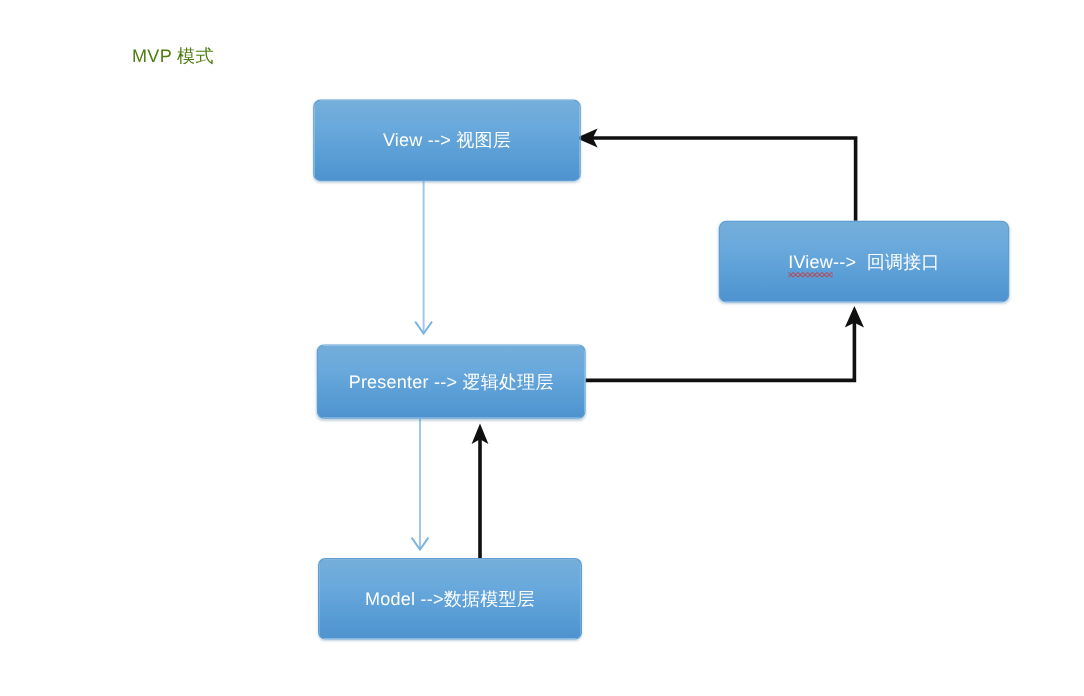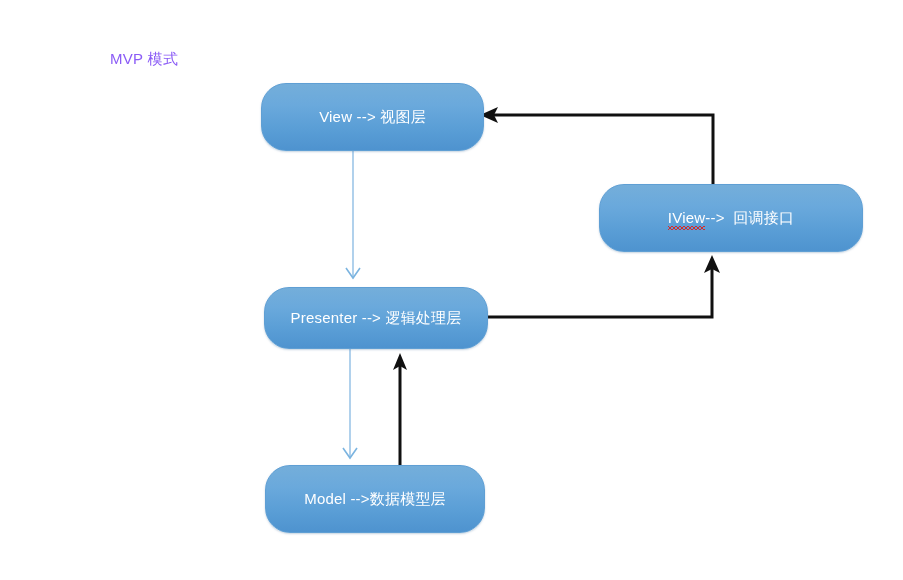--- a/index.html
+++ b/index.html
@@ -15,29 +15,28 @@
     width: 903px;
     height: 580px;
     background: #ffffff;
     overflow: hidden;
   }
   .diagram-title {
     position: absolute;
     left: 110px;
     top: 38px;
     font-size: 15px;
-    color: #8b5cf6;
+    color: #4d7c0f;
     letter-spacing: 0.3px;
     white-space: nowrap;
-    margin-top: 12px;
   }
   .node {
     position: absolute;
     box-sizing: border-box;
-    border-radius: 25px;
+    border-radius: 6px;
     background: linear-gradient(180deg, #74aeda 0%, #6aa9dc 32%, #5a9ed6 68%, #4e93cf 100%);
     border: 1px solid #5f9fd4;
     box-shadow: 0 1px 2px rgba(90,130,165,0.35);
     display: flex;
     align-items: center;
     justify-content: center;
     color: #ffffff;
     font-size: 15px;
     letter-spacing: 0.2px;
     white-space: nowrap;
@@ -60,21 +59,21 @@
     right: 0;
     bottom: -4px;
     height: 4px;
     background-image:
       linear-gradient(45deg, transparent 45%, #d52b2b 45%, #d52b2b 55%, transparent 55%),
       linear-gradient(-45deg, transparent 45%, #d52b2b 45%, #d52b2b 55%, transparent 55%);
     background-size: 4px 4px;
     background-repeat: repeat-x;
   }
   #node-view    { left: 261px; top: 83px;  width: 223px; height: 68px; }
-  #node-iview   { left: 599px; top: 184px; width: 264px; height: 68px; }
+  #node-iview   { left: 599px; top: 184px; width: 242px; height: 68px; }
   #node-presenter { left: 264px; top: 287px; width: 224px; height: 62px; }
   #node-model   { left: 265px; top: 465px; width: 220px; height: 68px; }
 
   .edge-svg {
     position: absolute;
     left: 0;
     top: 0;
     width: 903px;
     height: 580px;
     z-index: 2;

